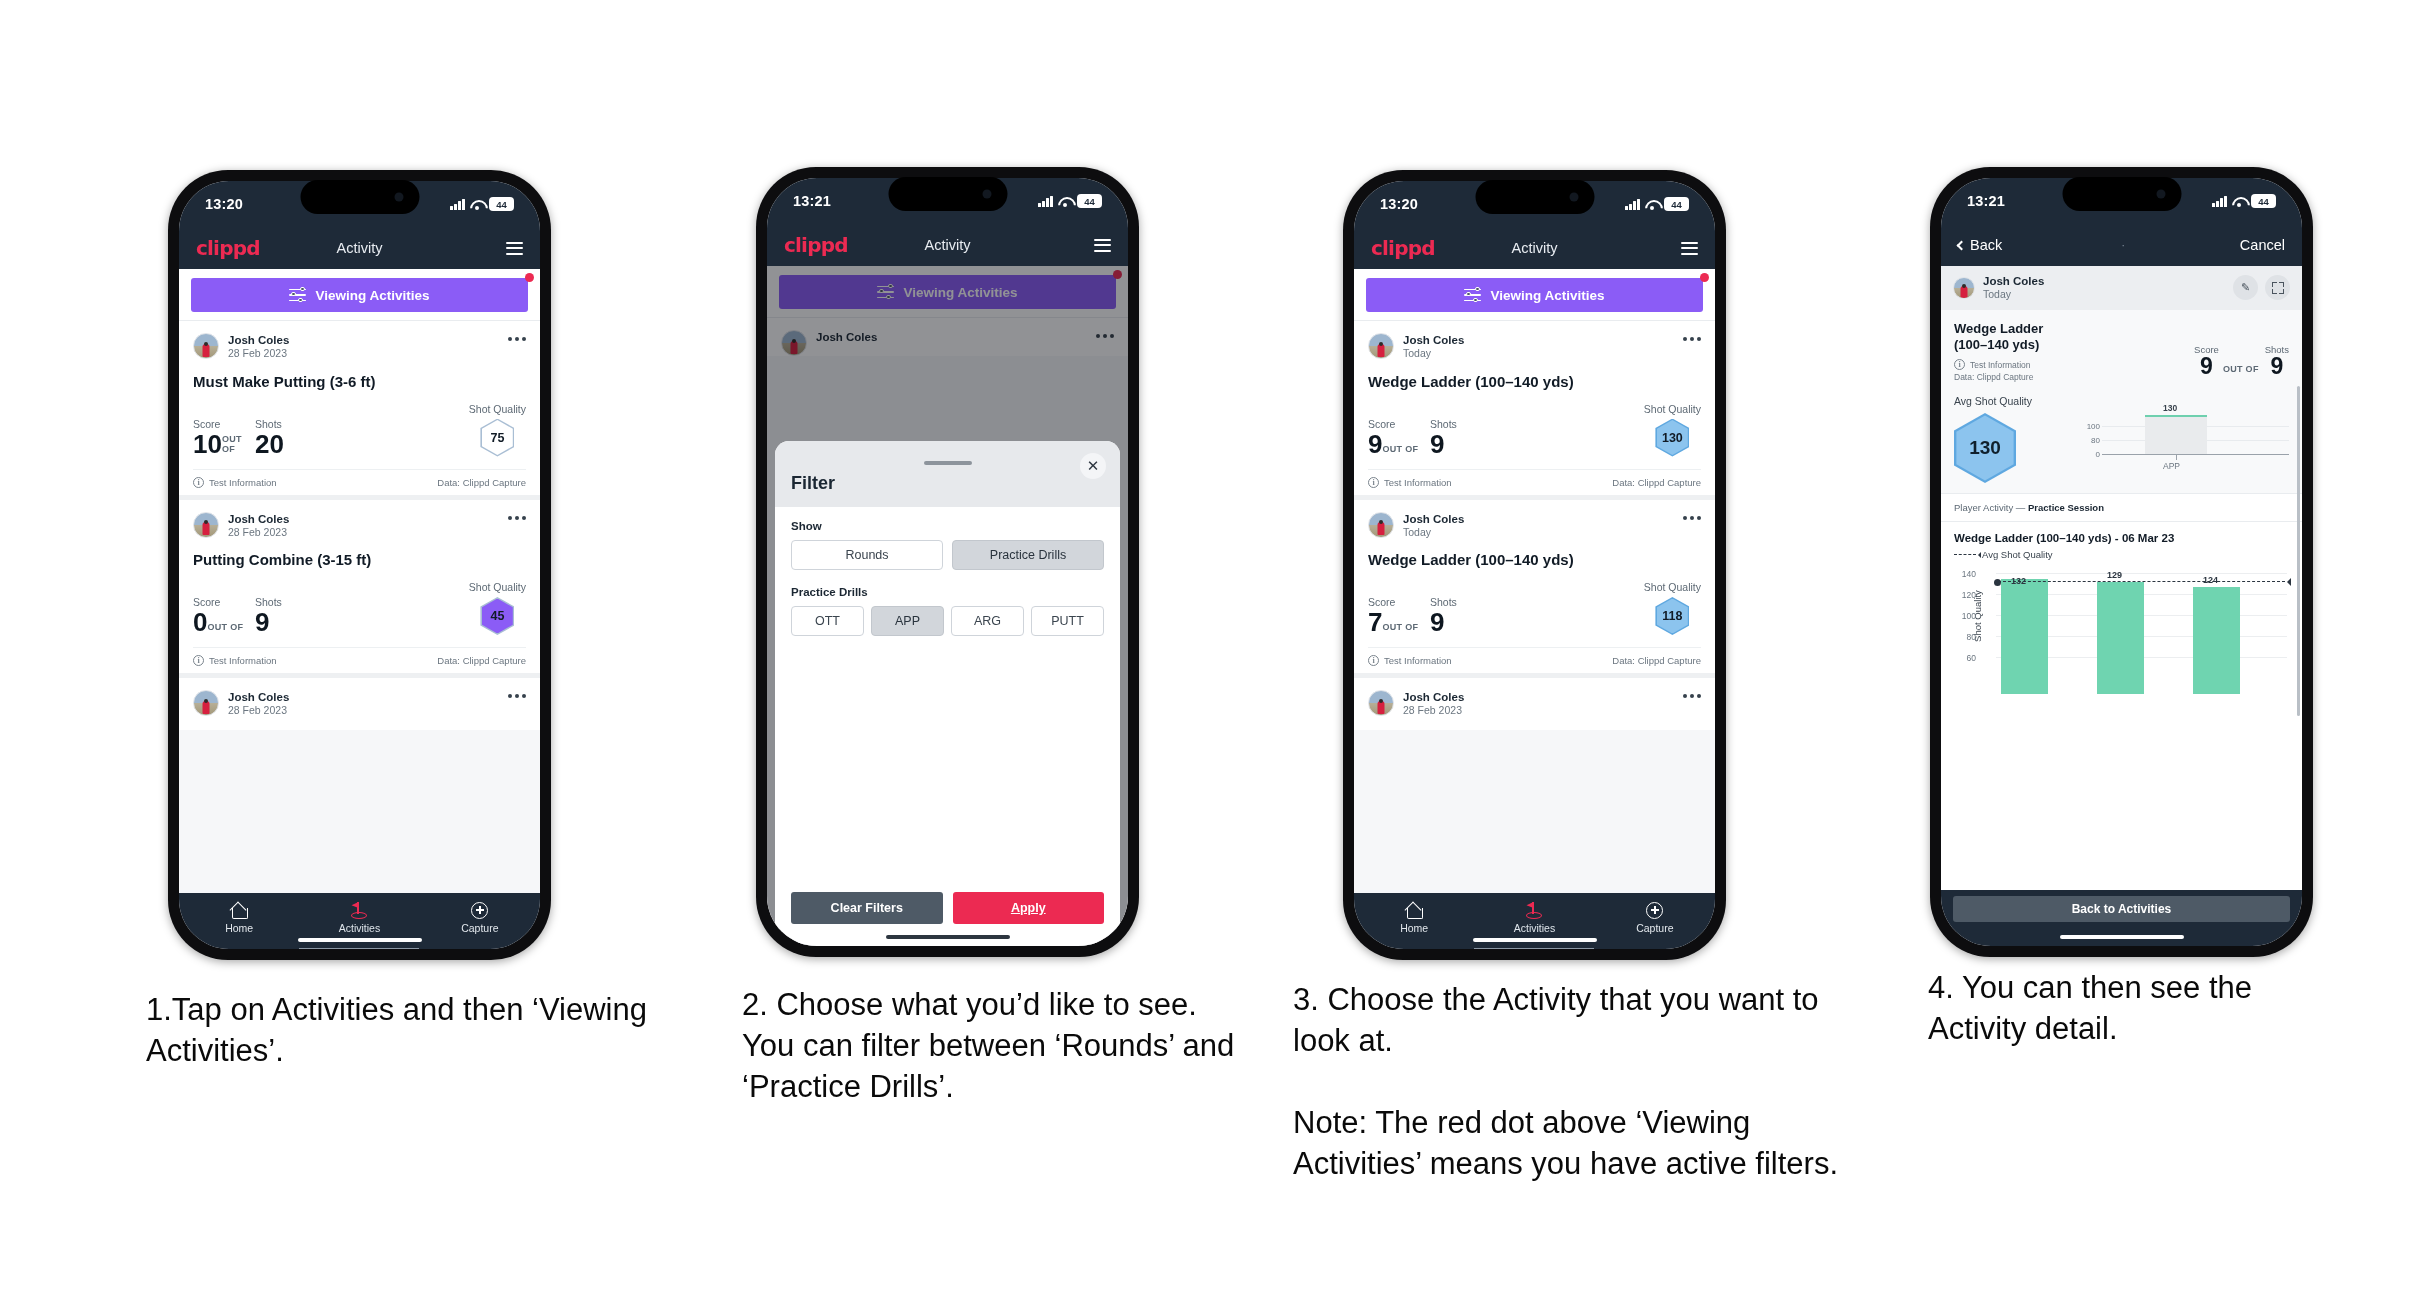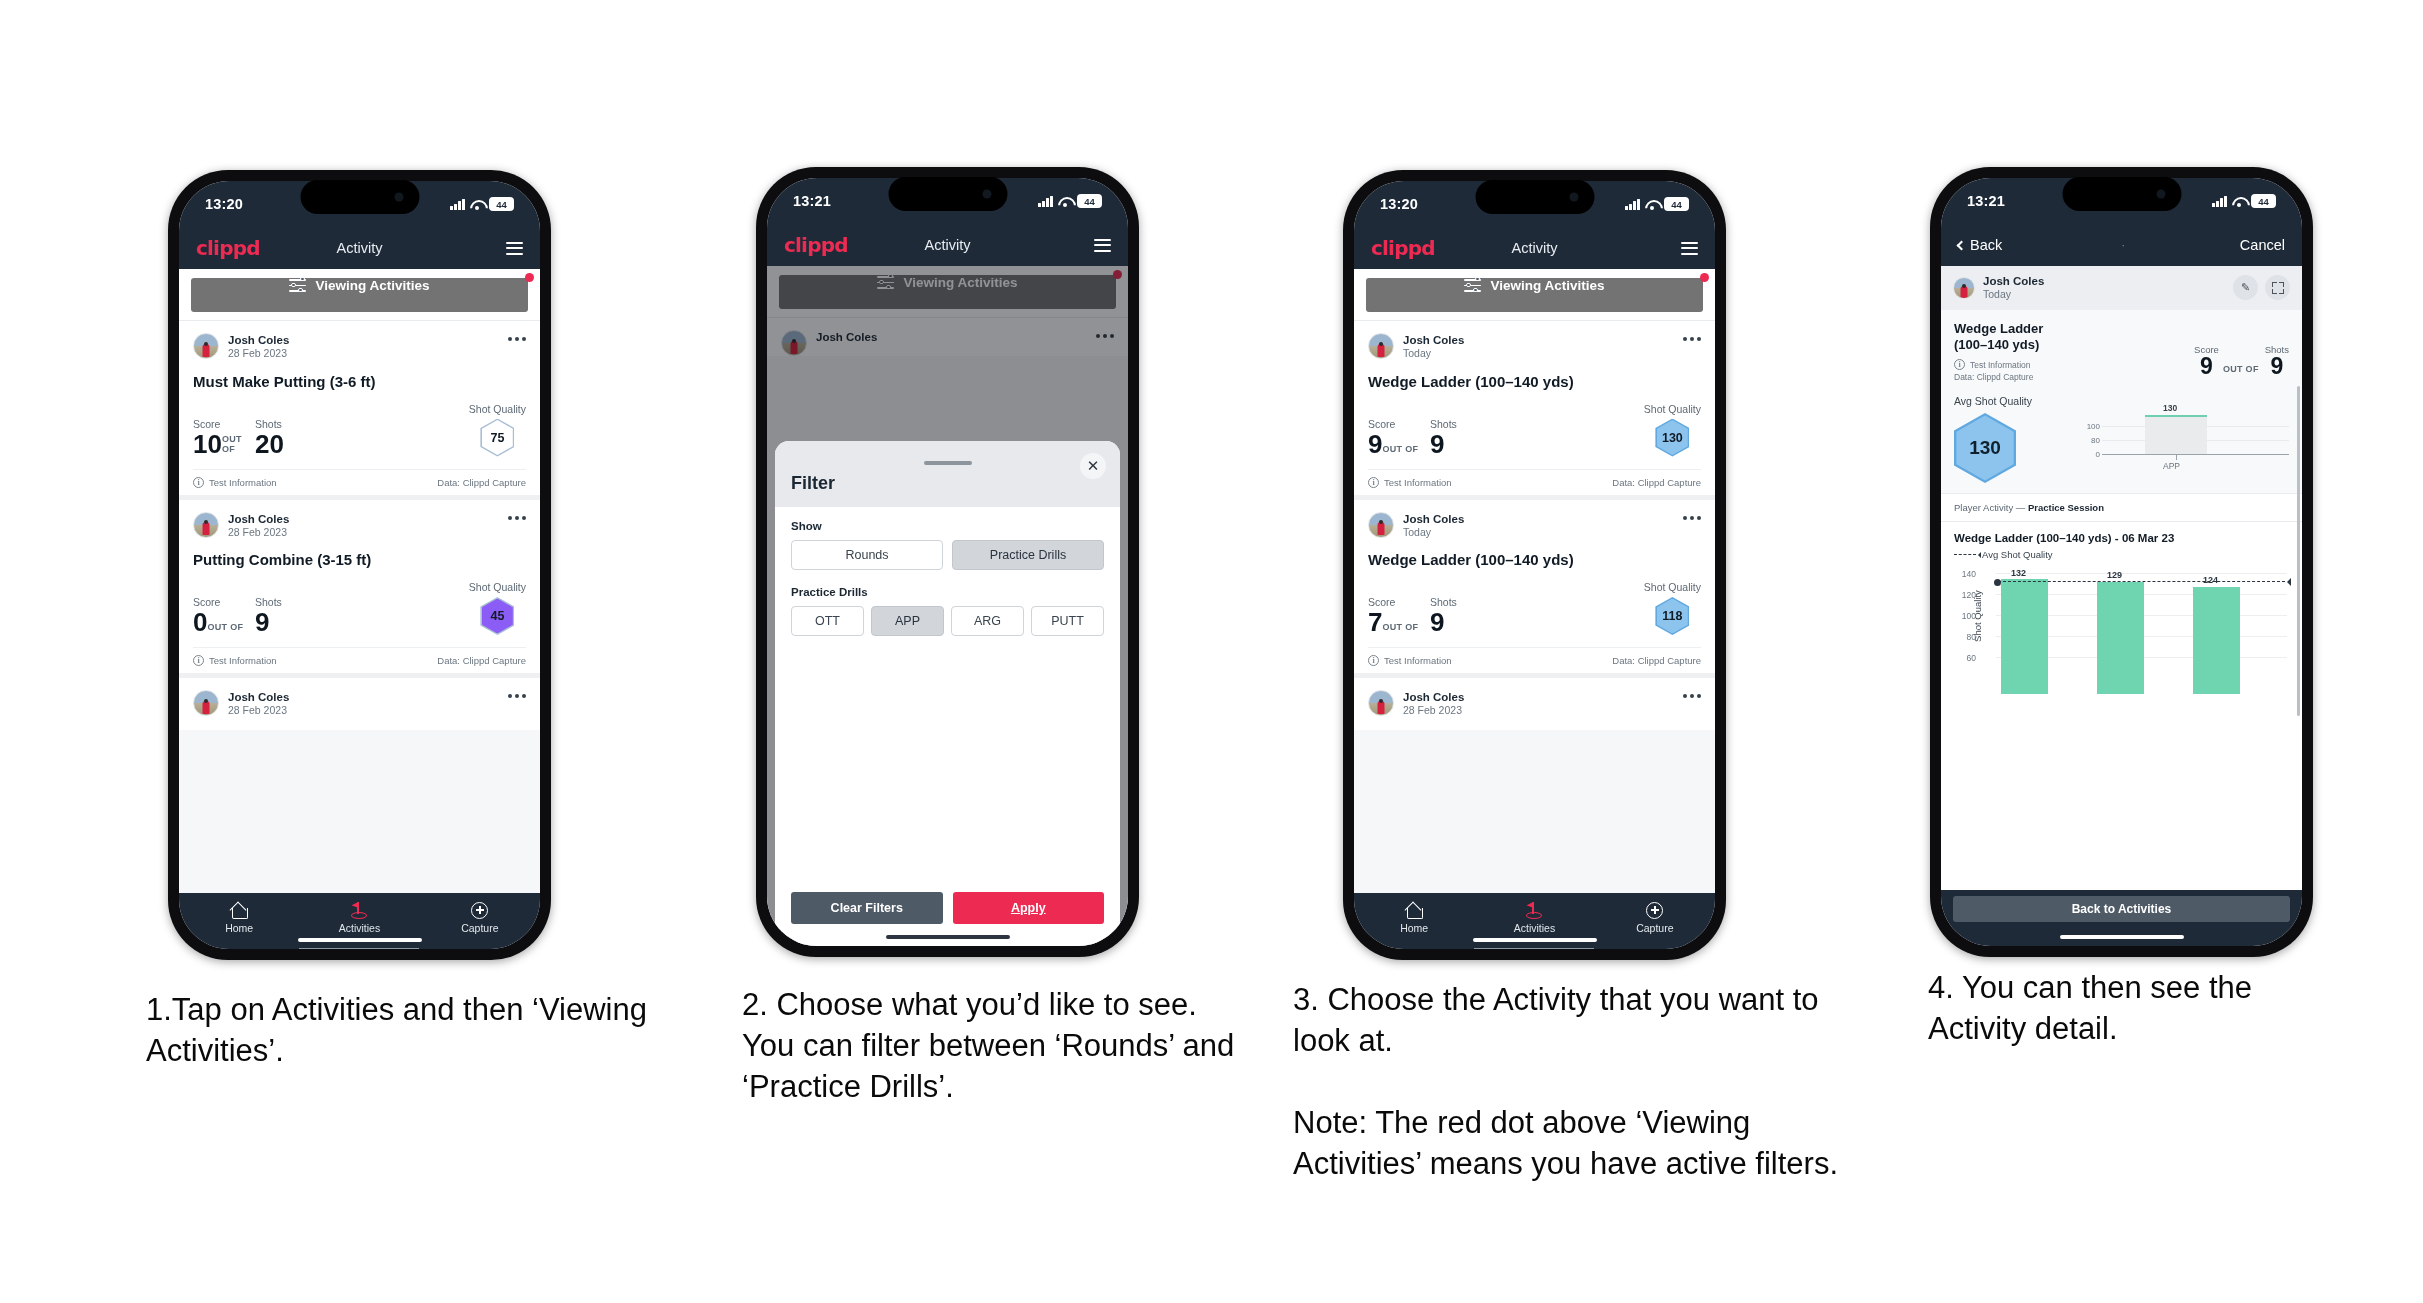--- a/index.html
+++ b/index.html
@@ -109,23 +109,23 @@
   .navbar-back .dotmid { position:absolute; left:50%; color:#8d99a6; font-size:10px;}
 
   
   .screen {
     flex: 1 1 auto; background: #f6f7f9;
     position: relative; overflow: hidden;
   }
 
   .viewbar-wrap { padding: 9px 12px 8px; background:#fff; position:relative; }
   .viewbar {
-    background: #737373; color: #fff;
+    background: #8b5cf6; color: #fff;
     height: 34px; border-radius: 3px;
-    display: flex; justify-content: center;
+    display: flex; align-items: center; justify-content: center;
     gap: 9px; font-size: 13.5px; font-weight: bold;
     position: relative;
   }
   .sliders-icon { width: 17px; height: 15px; position: relative; display:block;}
   .sliders-icon i { position:absolute; left:0; width:17px; height:1.8px; background:#fff; border-radius:1px;}
   .sliders-icon i:nth-child(1){top:1px}
   .sliders-icon i:nth-child(2){top:6.5px}
   .sliders-icon i:nth-child(3){top:12px}
   .sliders-icon b {
     position:absolute; width:4.2px;height:4.2px;border-radius:50%;
@@ -902,21 +902,21 @@
             <span class="grid" style="top:47px;"></span>
             <span class="grid" style="top:68px;"></span>
             <span class="grid" style="top:89px;"></span>
             <span class="bar" style="left:47px; width:47px; top:11px; bottom:-30px;"></span>
             <span class="bar" style="left:143px; width:47px; top:14px; bottom:-30px;"></span>
             <span class="bar" style="left:239px; width:47px; top:19px; bottom:-30px;"></span>
             <span class="avgline" style="top:13px;">
                 <span class="lcap"></span>
                 <span class="rcap"></span>
               </span>
-            <span class="vlabel" style="left:57px; top:0px;">132</span>
+            <span class="vlabel" style="left:57px; top:8px;">132</span>
             <span class="vlabel" style="left:153px; top:2px;">129</span>
             <span class="vlabel" style="left:249px; top:7px;">124</span>
           </div>
         </div>
         <span class="scrollthumb"></span>
       </div>
       <div class="backbar">
         <div class="backbtn">Back to Activities</div>
         <span class="homebar"></span>
       </div>

